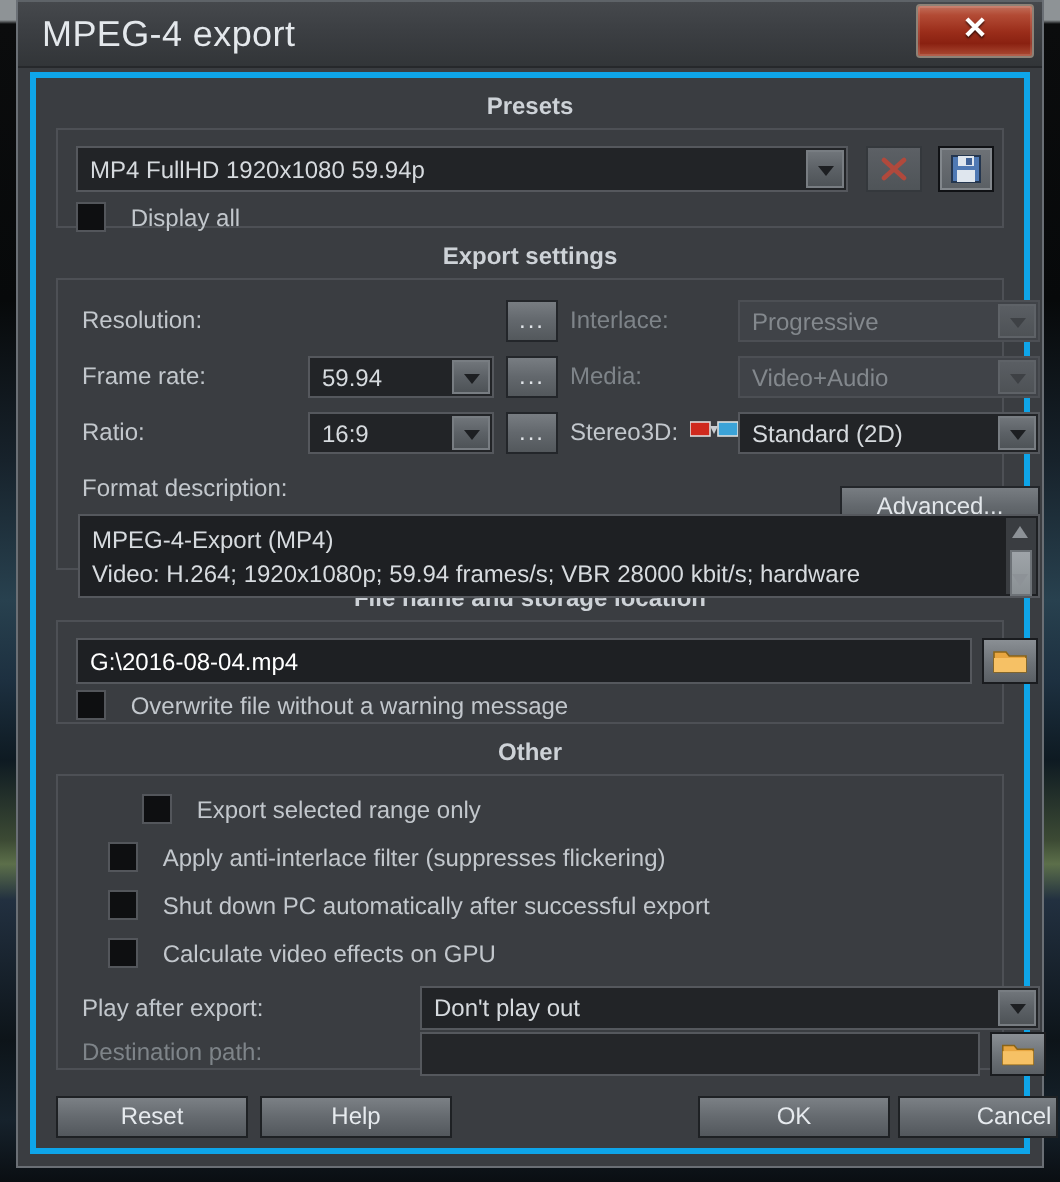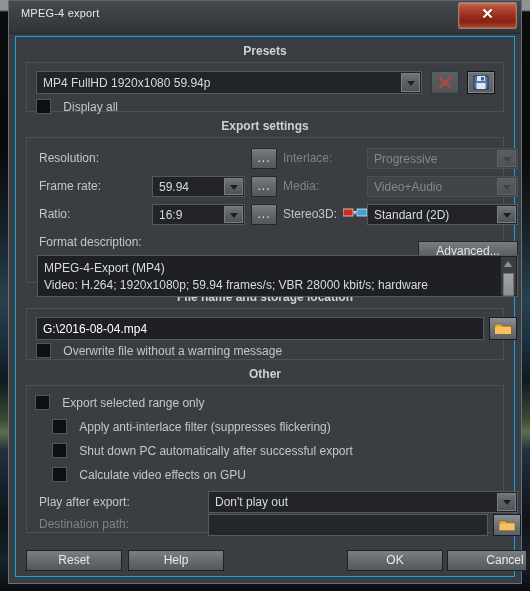--- a/index.html
+++ b/index.html
@@ -53,21 +53,21 @@
   }
   .titlebar::after{
     content:"";
     position:absolute; left:0; right:0; top:0; height:1px;
     background:#5e6368;
   }
   .title-text {
     position: absolute;
     left: 12px;
     top: 7px;
-    font-size: 11px;
+    font-size: 18px;
     color: #e4e8ec;
     letter-spacing: .2px;
   }
   .close-btn {
     position: absolute;
     right: 4px;
     top: 2px;
     width: 57px;
     height: 25px;
     border: 1px solid #8d8277;
@@ -84,21 +84,21 @@
     font-weight: bold;
     color: #ffffff;
     text-shadow: 0 1px 1px rgba(0,0,0,.6);
   }
 
   .client {
     position: absolute;
     left: 6px; right: 6px;
     top: 36px; bottom: 6px;
     background: #3a3d41;
-    border: 1px solid #0ea5e9;
+    border: 3px solid #0ea5e9;
     box-sizing: border-box;
   }
 
   
   .group-title {
     text-align: center;
     font-size: 12px;
     font-weight: bold;
     color: #cdd2d7;
     margin: 7px 0 4px 0;
@@ -416,21 +416,21 @@
       </div>
       <div class="cb-row" style="left:9px; top:34px;">
         <span class="checkbox"></span>
         <span class="t">Overwrite file without a warning message</span>
       </div>
     </div>
 
     <div class="group-title">Other</div>
     <div class="group-box" style="height:148px;">
 
-      <div class="cb-row" style="left:8px; top:9px;text-align:right;">
+      <div class="cb-row" style="left:42px; top:9px;text-align:right;">
         <span class="checkbox"></span>
         <span class="t">Export selected range only</span>
       </div>
       <div class="cb-row" style="left:25px; top:33px;">
         <span class="checkbox"></span>
         <span class="t">Apply anti-interlace filter (suppresses flickering)</span>
       </div>
       <div class="cb-row" style="left:25px; top:57px;">
         <span class="checkbox"></span>
         <span class="t">Shut down PC automatically after successful export</span>

